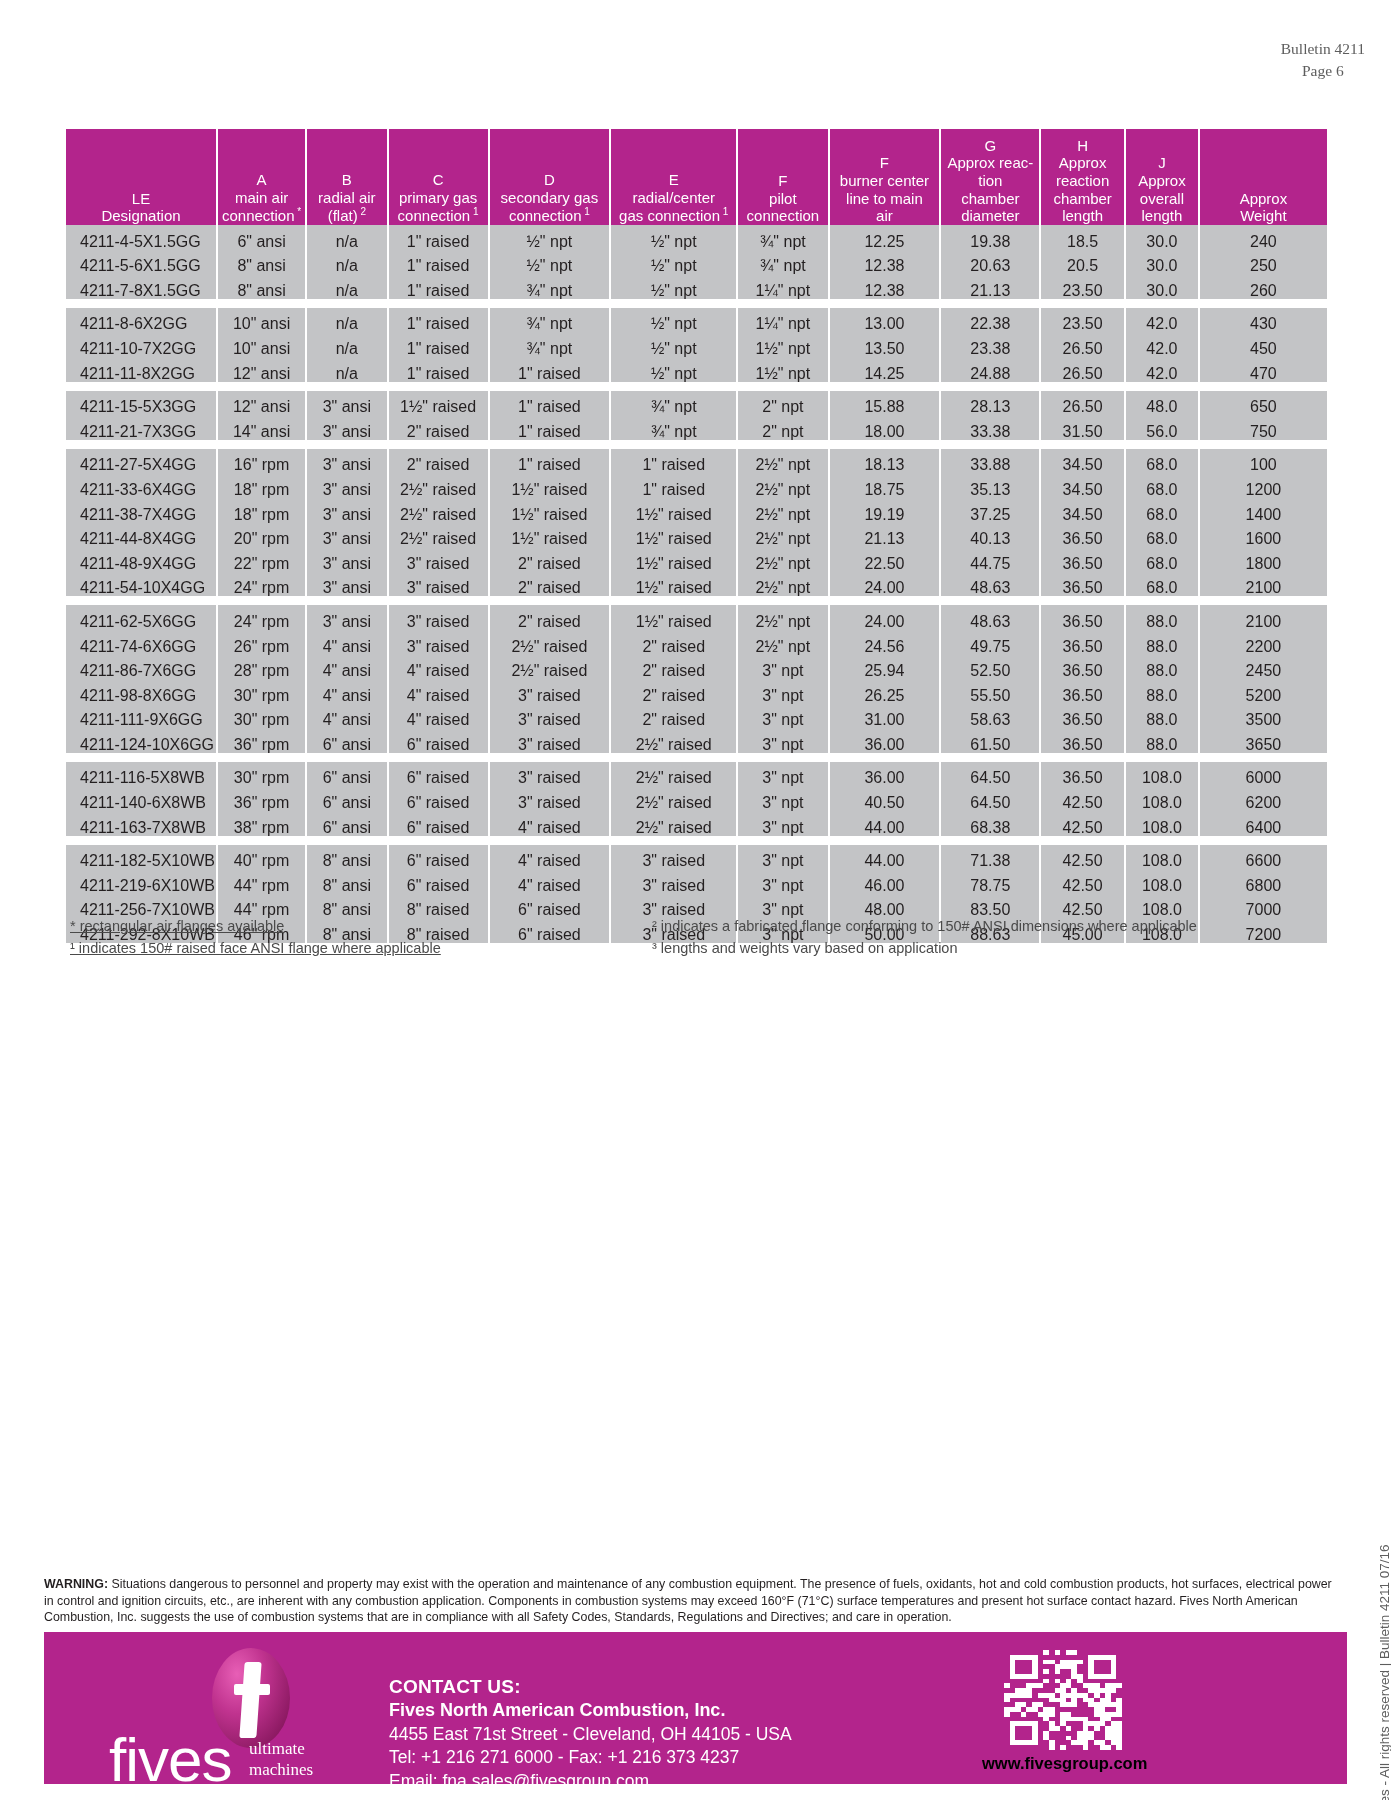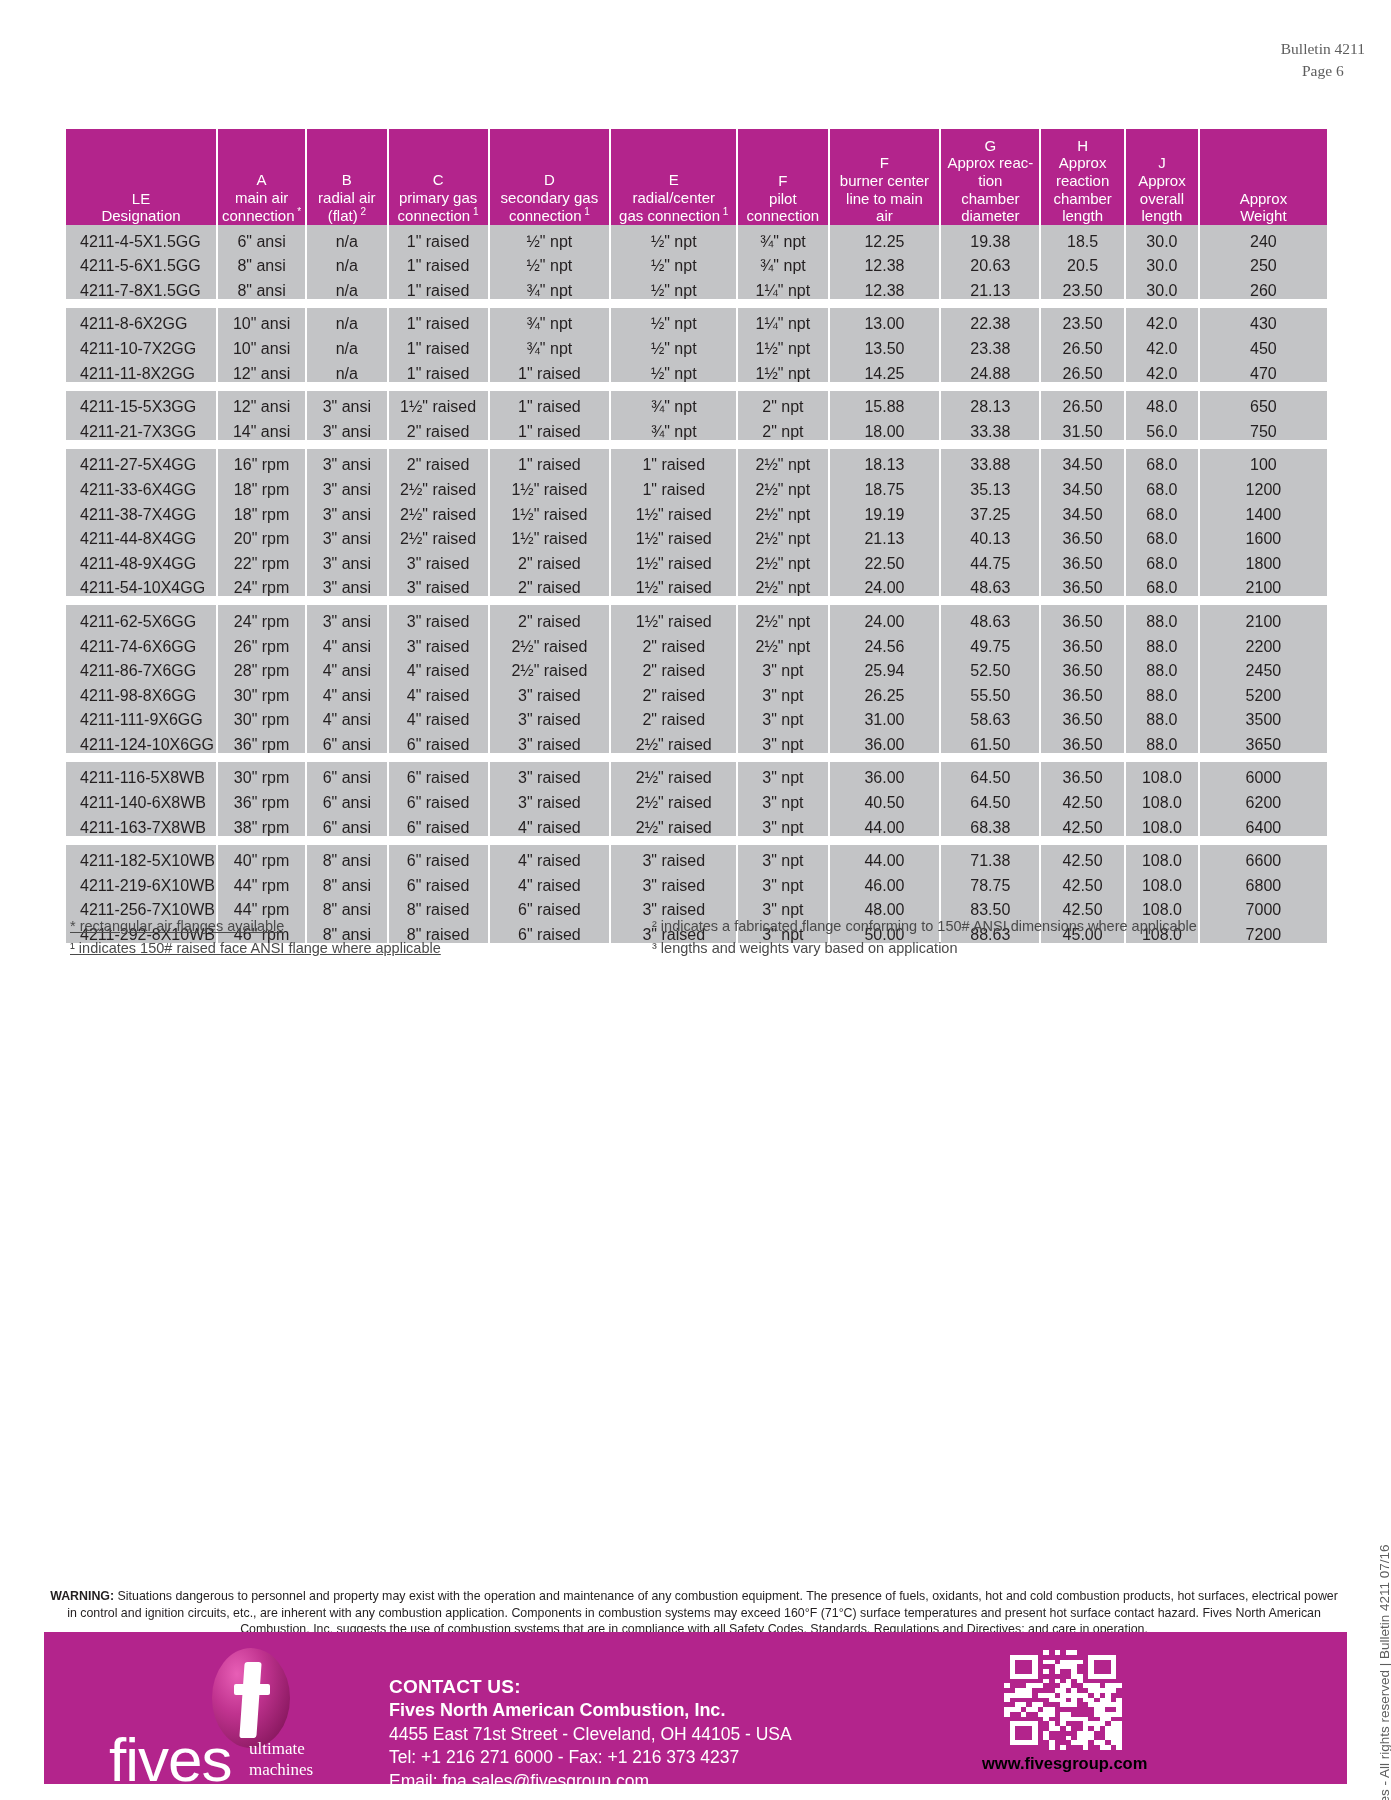--- a/index.html
+++ b/index.html
@@ -50,21 +50,21 @@
 
   
   .footnotes{position:absolute;left:66px;top:915px;width:1270px;font-size:14.5px;color:#4a4a4a;}
   .fn-col{position:absolute;top:0;line-height:1.55;}
   .fn-left{left:4px;text-decoration:underline;}
   .fn-right{left:586px;}
 
   
   .warning{
     position:absolute;left:44px;top:1576px;width:1300px;
-    font-size:12.4px;line-height:1.33;color:#231f20;text-align:center;margin-top:12px;
+    font-size:12.4px;line-height:1.33;color:#231f20;text-align:left;
   }
   .warning b{font-weight:bold;}
 
   
   .footer{
     position:absolute;left:44px;top:1632px;width:1303px;height:152px;
     background:#b3248c;
   }
   .logo{position:absolute;left:65px;top:14px;width:260px;height:130px;}
   .logo .egg{

